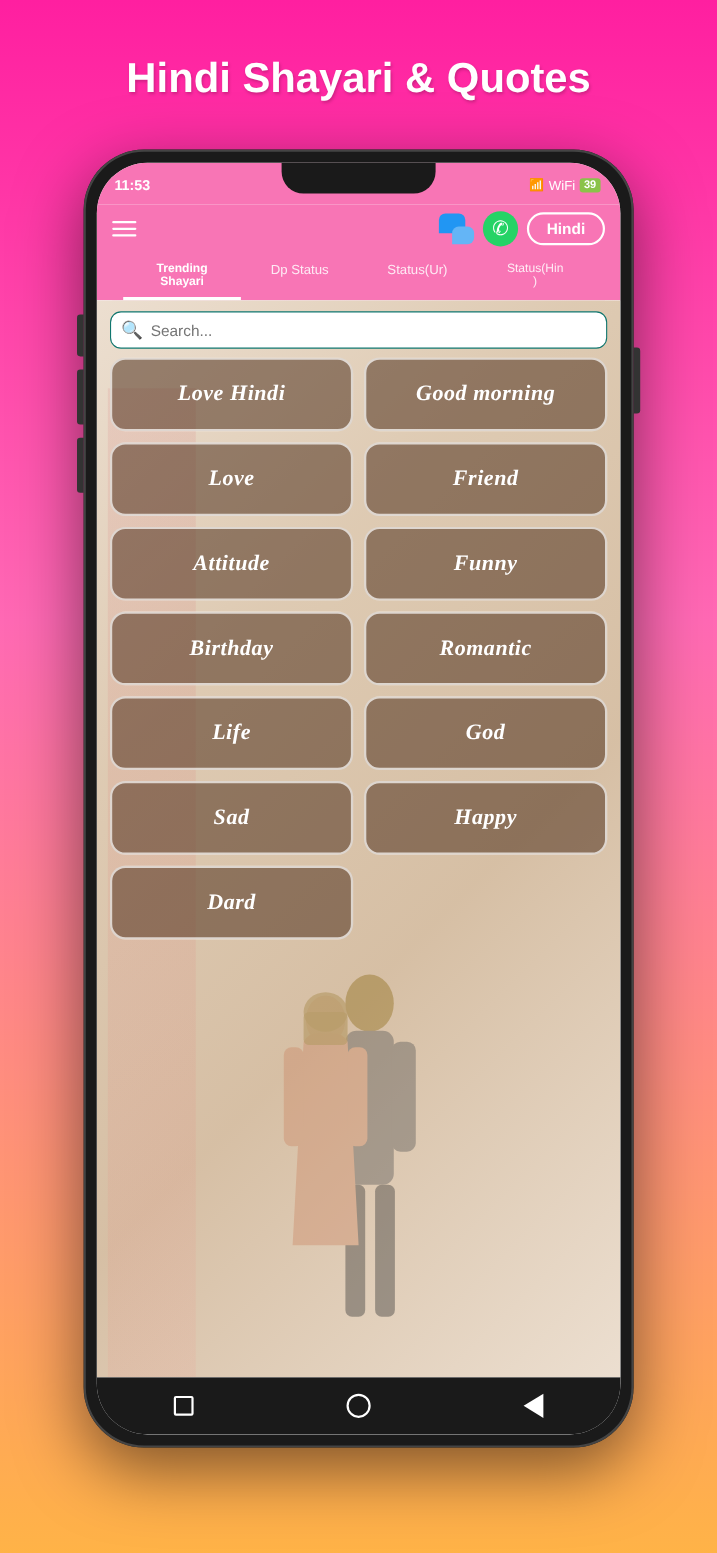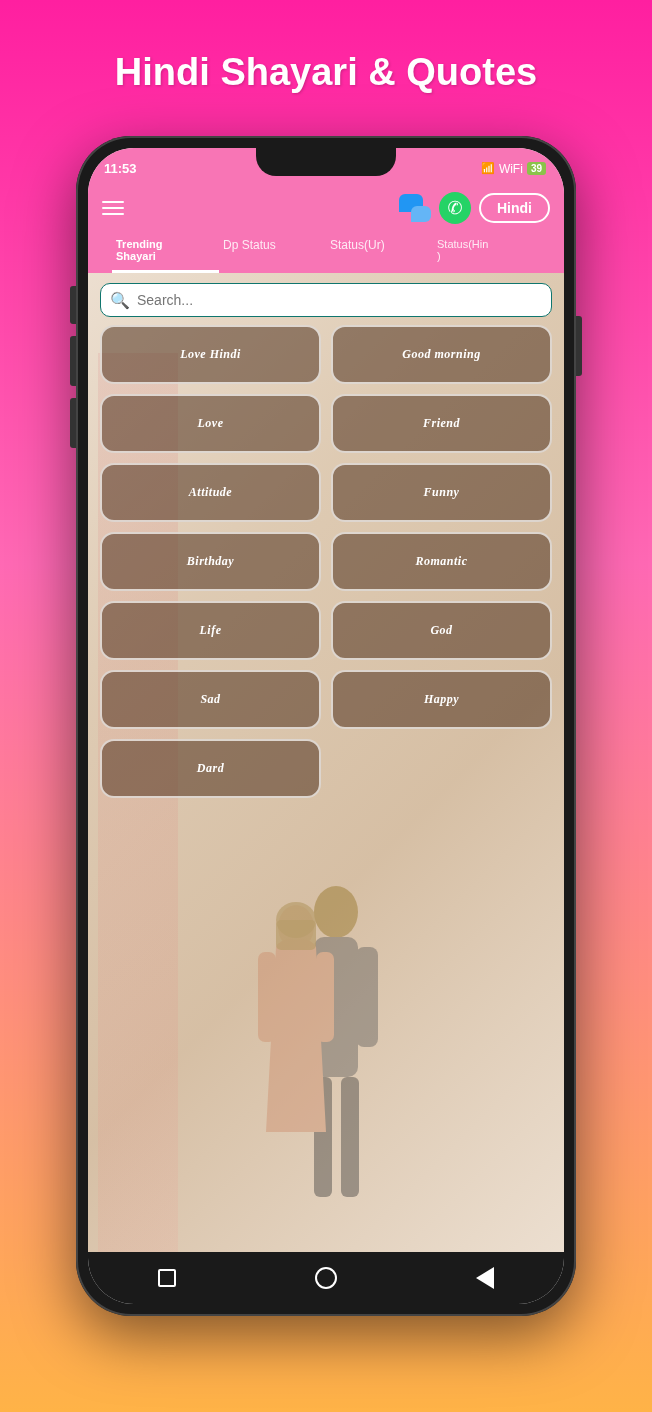--- a/index.html
+++ b/index.html
@@ -169,20 +169,21 @@
 
     
     .tabs-bar {
       background: #f875b5;
       display: flex;
       padding: 0 10px;
       border-bottom: none;
     }
     .tab-item {
       flex: 1;
+      text-align: center;
       padding: 6px 4px 8px;
       font-size: 12px;
       color: rgba(255,255,255,0.85);
       cursor: pointer;
       border-bottom: 3px solid transparent;
       white-space: nowrap;
     }
     .tab-item.active {
       color: white;
       border-bottom: 3px solid white;
@@ -259,21 +260,21 @@
       gap: 10px;
       padding: 0 12px 12px;
       overflow-y: auto;
       max-height: calc(100% - 60px);
     }
     .category-btn {
       background: rgba(80, 50, 30, 0.55);
       border: 2px solid rgba(255,255,255,0.7);
       border-radius: 14px;
       color: white;
-      font-size: 12px;
+      font-size: 20px;
       font-weight: bold;
       padding: 20px 10px;
       text-align: center;
       cursor: pointer;
       font-family: 'Georgia', serif;
       font-style: italic;
       letter-spacing: 0.5px;
     }
 
     

